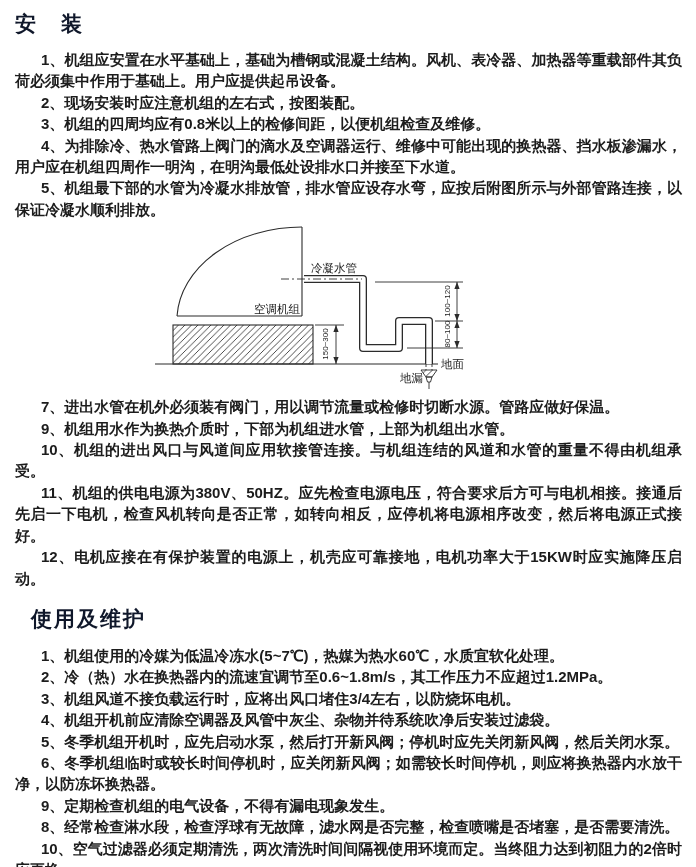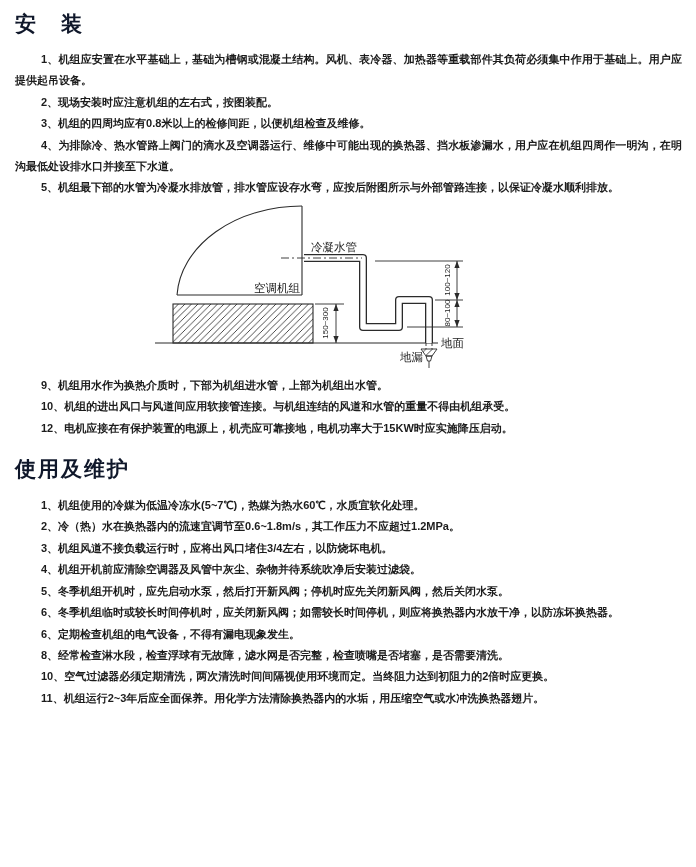--- a/index.html
+++ b/index.html
@@ -6,23 +6,23 @@
   body{
     width:696px;height:867px;background:#ffffff;overflow:hidden;
     font-family:"Liberation Sans", sans-serif;
     color:#1f1f1f;
   }
   .page{padding:6px 14px 0 15px;}
   .sec-title{
     font-size:21px;font-weight:600;letter-spacing:2px;
     margin:4px 0 11px 0;color:#0f172a;
   }
-  .sec-title.second{margin:16px 0 12px 0;}
+  .sec-title.second{margin:16px 0 12px 16px;}
   p.item{
-    font-size:11px;line-height:21.4px;font-weight:600;
+    font-size:15px;line-height:21.4px;font-weight:600;
     text-indent:26px;text-align:justify;margin:0;color:#1c1c1c;
   }
   .diagram-wrap{position:relative;height:170px;margin:2px 0 4px 0;}
   svg text{font-family:"Liberation Sans", sans-serif;fill:#1c1c1c;}
 </style>
 </head>
 <body>
 
 <div class="page">
 
@@ -88,30 +88,32 @@
         <path d="M442 60 l-2.6 7 l5.2 0 z" stroke="none"></path>
         <path d="M442 99 l-2.6 -7 l5.2 0 z" stroke="none"></path>
         <path d="M442 99 l-2.6 7 l5.2 0 z" stroke="none"></path>
         <path d="M442 126 l-2.6 -7 l5.2 0 z" stroke="none"></path>
       </g>
       <text x="435" y="79" font-size="8" text-anchor="middle" transform="rotate(-90 435 79)">100~120</text>
       <text x="435" y="112" font-size="8" text-anchor="middle" transform="rotate(-90 435 112)">80~100</text>
     </svg>
   </div>
 
+  <p class="item">7、进出水管在机外必须装有阀门，用以调节流量或检修时切断水源。管路应做好保温。</p>
   <p class="item">9、机组用水作为换热介质时，下部为机组进水管，上部为机组出水管。</p>
   <p class="item">10、机组的进出风口与风道间应用软接管连接。与机组连结的风道和水管的重量不得由机组承受。</p>
+  <p class="item">11、机组的供电电源为380V、50HZ。应先检查电源电压，符合要求后方可与电机相接。接通后先启一下电机，检查风机转向是否正常，如转向相反，应停机将电源相序改变，然后将电源正式接好。</p>
   <p class="item">12、电机应接在有保护装置的电源上，机壳应可靠接地，电机功率大于15KW时应实施降压启动。</p>
 
   <div class="sec-title second">使用及维护</div>
 
   <p class="item">1、机组使用的冷媒为低温冷冻水(5~7℃)，热媒为热水60℃，水质宜软化处理。</p>
   <p class="item">2、冷（热）水在换热器内的流速宜调节至0.6~1.8m/s，其工作压力不应超过1.2MPa。</p>
   <p class="item">3、机组风道不接负载运行时，应将出风口堵住3/4左右，以防烧坏电机。</p>
   <p class="item">4、机组开机前应清除空调器及风管中灰尘、杂物并待系统吹净后安装过滤袋。</p>
   <p class="item">5、冬季机组开机时，应先启动水泵，然后打开新风阀；停机时应先关闭新风阀，然后关闭水泵。</p>
   <p class="item">6、冬季机组临时或较长时间停机时，应关闭新风阀；如需较长时间停机，则应将换热器内水放干净，以防冻坏换热器。</p>
-  <p class="item">6、定期检查机组的电气设备，不得有漏电现象发生。</p>
+  <p class="item">9、定期检查机组的电气设备，不得有漏电现象发生。</p>
   <p class="item">8、经常检查淋水段，检查浮球有无故障，滤水网是否完整，检查喷嘴是否堵塞，是否需要清洗。</p>
   <p class="item">10、空气过滤器必须定期清洗，两次清洗时间间隔视使用环境而定。当终阻力达到初阻力的2倍时应更换。</p>
   <p class="item">11、机组运行2~3年后应全面保养。用化学方法清除换热器内的水垢，用压缩空气或水冲洗换热器翅片。</p>
 
 </div>
 
 </body></html>

